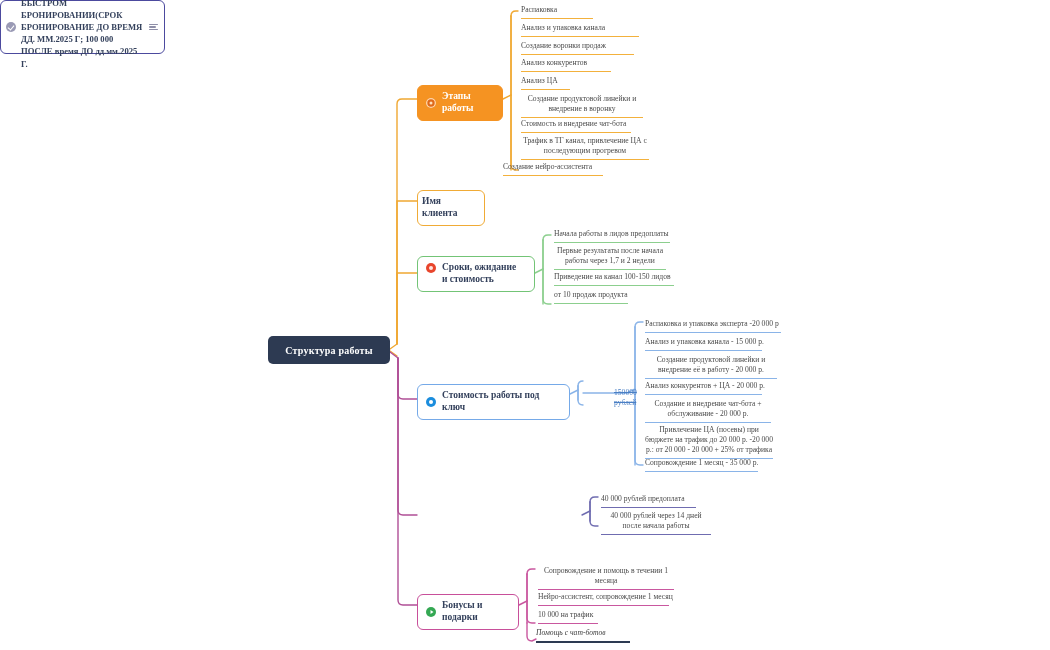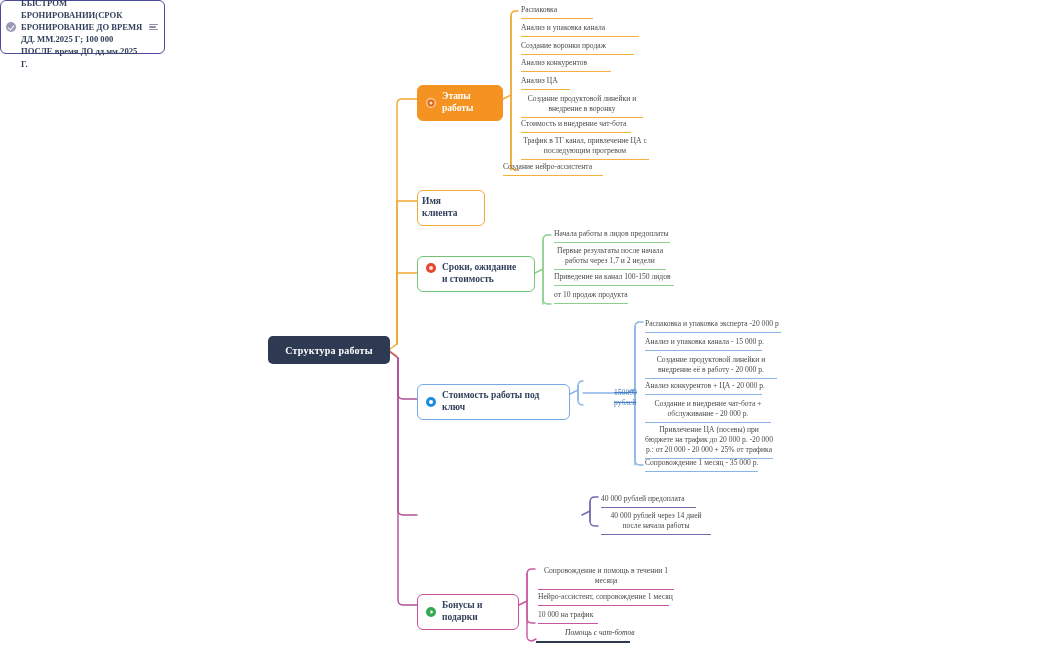--- a/index.html
+++ b/index.html
@@ -199,21 +199,20 @@
   .rule-pink   { background: #c9579f; }
   .rule-dark   { background: #2d3a52; height: 2px !important; }
 
   .leaf.strike .txt {
     text-decoration: line-through;
     color: #4a7fc4;
   }
   .leaf.italic .txt {
     font-style: italic;
     color: #3e3e3e;
-    margin-left: 29px;
   }
 </style>
 </head>
 <body>
 
 <div id="canvas">
 
   <svg class="connectors" viewBox="0 0 1050 650">
     <g fill="none" stroke-width="1.4" stroke-linecap="round">
 

